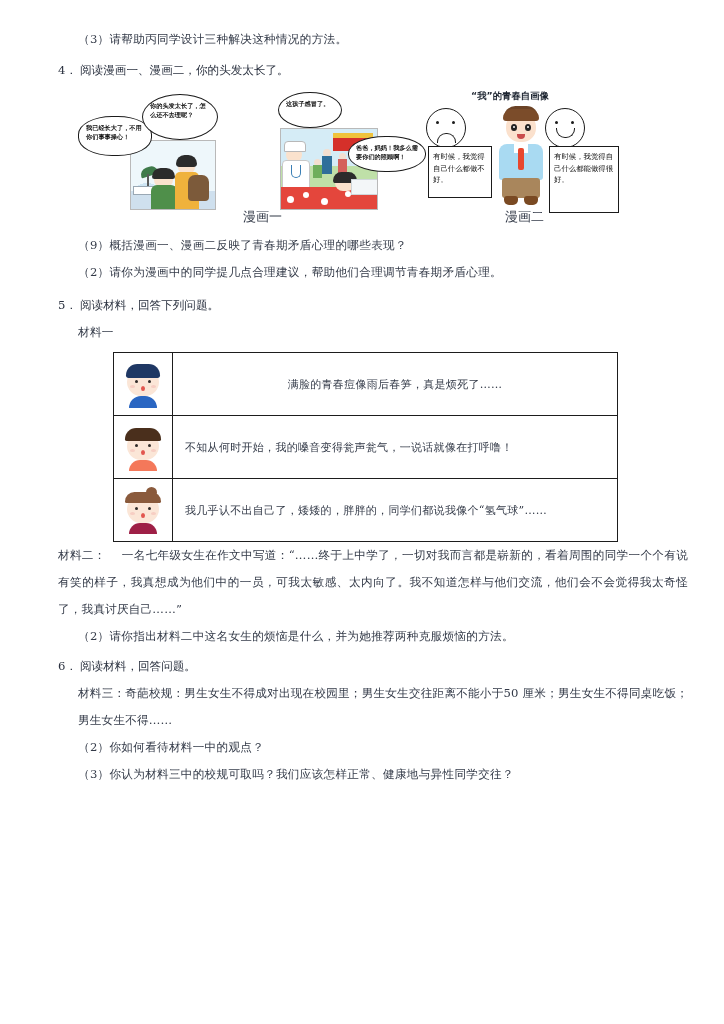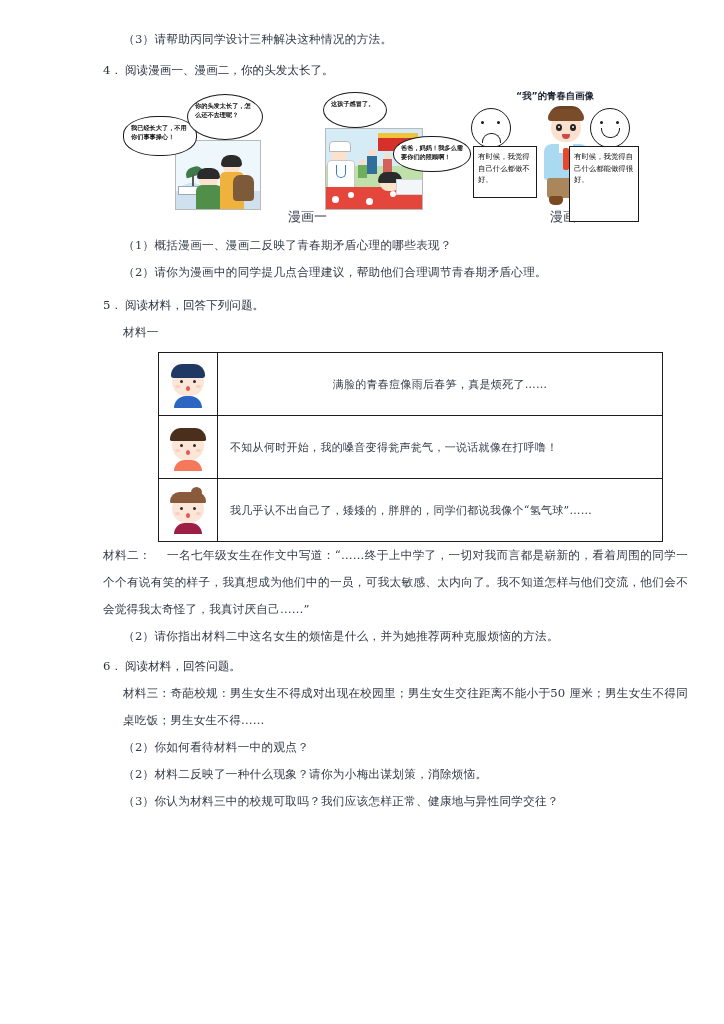--- a/index.html
+++ b/index.html
@@ -18,21 +18,20 @@
     position: relative;
     width: 724px;
     height: 1024px;
     background: #fff;
     padding: 0;
     box-sizing: border-box;
   }
   .content {
     padding: 26px 36px 0 58px;
     box-sizing: border-box;
-    margin-left: 45px;
   }
   .line {
     font-size: 11.6px;
     line-height: 27px;
     color: #333a48;
     letter-spacing: 0.3px;
     white-space: nowrap;
   }
   .para {
     font-size: 11.6px;
@@ -269,26 +268,26 @@
         <div style="position:absolute;left:27px;top:32px;width:8px;height:5px;border-radius:0 0 6px 6px;background:#c94b4b;"></div>
         <div style="position:absolute;left:9px;top:42px;width:44px;height:36px;background:#a9daf2;border-radius:8px 8px 3px 3px;"></div>
         <div style="position:absolute;left:24px;top:42px;width:14px;height:9px;background:#ffffff;"></div>
         <div style="position:absolute;left:28px;top:46px;width:6px;height:22px;background:#e8472e;border-radius:2px;"></div>
         <div style="position:absolute;left:12px;top:76px;width:38px;height:20px;background:#a9865c;border-radius:3px;"></div>
         <div style="position:absolute;left:14px;top:94px;width:14px;height:9px;background:#7a4a23;border-radius:3px 3px 5px 5px;"></div>
         <div style="position:absolute;left:34px;top:94px;width:14px;height:9px;background:#7a4a23;border-radius:3px 3px 5px 5px;"></div>
       </div>
 
       <div class="boxtext" style="left:370px; top:58px; width:64px; height:52px;">有时候，我觉得自己什么都做不好。</div>
-      <div class="boxtext" style="left:466px; top:58px; width:70px; height:76px;">有时候，我觉得自己什么都能做得很好。</div>
+      <div class="boxtext" style="left:491px; top:58px; width:70px; height:67px;">有时候，我觉得自己什么都能做得很好。</div>
 
       <div class="cap" style="left:447px; top:120px;">漫画二</div>
     </div>
 
-    <div class="line indent-q" style="margin-top:12px;">（1）概括漫画一、漫画二反映了青春期矛盾心理的哪些表现？</div>
+    <div class="line indent-q" style="margin-top:12px;">（9）概括漫画一、漫画二反映了青春期矛盾心理的哪些表现？</div>
     <div class="line indent-q">（2）请你为漫画中的同学提几点合理建议，帮助他们合理调节青春期矛盾心理。</div>
 
     <div class="num-item" style="margin-top:6px;">
       <span class="num-label">5．</span>
       <span>阅读材料，回答下列问题。</span>
     </div>
 
     <div class="line mat-label">材料一</div>
 
     <table class="mat-table">
@@ -350,17 +349,16 @@
     <div class="line indent-q">（2）请你指出材料二中这名女生的烦恼是什么，并为她推荐两种克服烦恼的方法。</div>
 
     <div class="num-item" style="margin-top:3px;">
       <span class="num-label">6．</span>
       <span>阅读材料，回答问题。</span>
     </div>
 
     <div class="para hang">材料三：奇葩校规：男生女生不得成对出现在校园里；男生女生交往距离不能小于50 厘米；男生女生不得同桌吃饭；男生女生不得……</div>
 
     <div class="line indent-q">（2）你如何看待材料一中的观点？</div>
-    <div class="line indent-q">（2）材料二反映了一种什么现象？请你为小梅出谋划策，消除烦恼。</div>
     <div class="line indent-q">（3）你认为材料三中的校规可取吗？我们应该怎样正常、健康地与异性同学交往？</div>
 
   </div>
 </div>
 
 </body></html>

